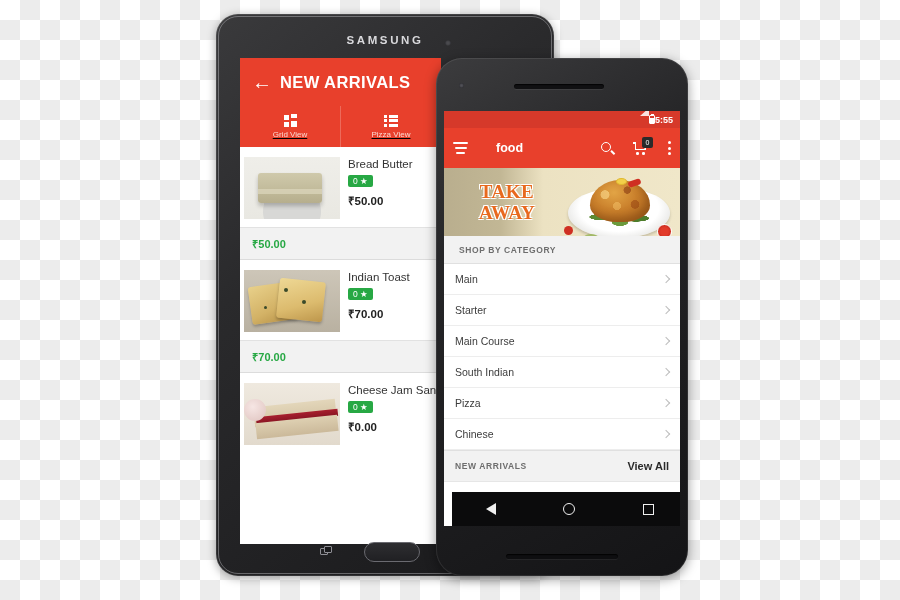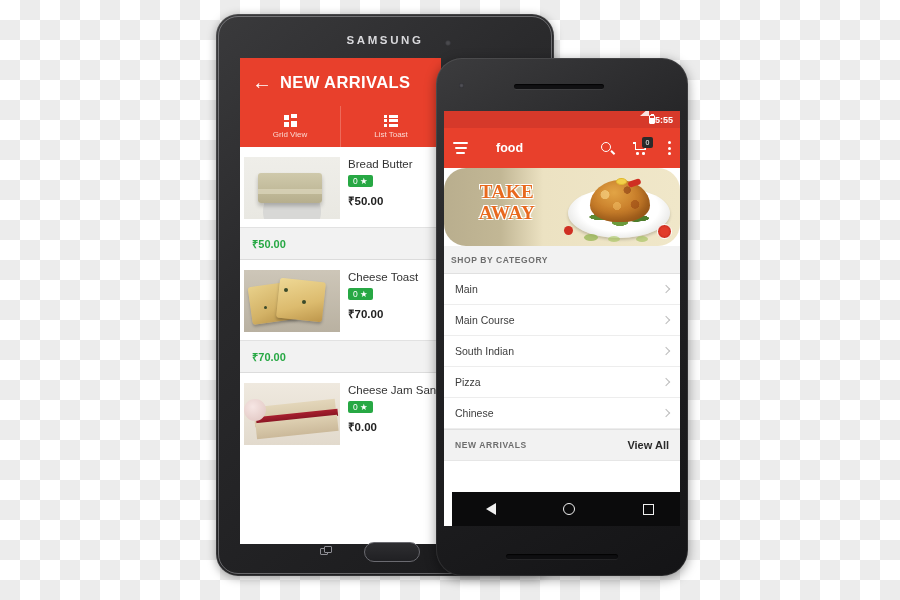--- a/index.html
+++ b/index.html
@@ -67,21 +67,21 @@
   
   .t-appbar { background:#e8402c; height:48px; position:relative; }
   .t-appbar .back {
     position:absolute; left:12px; top:50%; transform:translateY(-50%);
     width:18px; height:18px; color:#fff; font-size:20px; line-height:18px;
   }
   .t-title {
     position:absolute; left:40px; top:50%; transform:translateY(-50%);
     color:#fff; font-size:16.5px; font-weight:bold; letter-spacing:0.4px;
   }
-  .t-tabs { display:flex; background:#e8402c; height:41px; }
+  .t-tabs { display:flex; background:#e8402c; height:41px;text-decoration:underline; }
   .t-tab {
     flex:1; display:flex; flex-direction:column; align-items:center;
     justify-content:center; gap:3px; color:#fbd7d1; font-size:8px;
   }
   .t-tab + .t-tab { border-left:1px solid rgba(255,255,255,0.22); }
   .grid-ico { width:13px; height:13px; position:relative; }
   .grid-ico b {
     position:absolute; background:#fff; display:block;
   }
   .grid-ico b:nth-child(1){ left:0; top:1px; width:5px; height:5px; }
@@ -183,23 +183,22 @@
   .cart-ico .w1{left:3px} .cart-ico .w2{left:9px}
   .cart-badge {
     position:absolute; right:-4px; top:-4px; min-width:11px; height:11px;
     background:#2a2a2a; color:#fff; font-size:7px; line-height:11px;
     text-align:center; border-radius:2px; padding:0 1px;
   }
   .dots { width:3px; height:14px; }
   .dots b { display:block; width:3px;height:3px;background:#fff;border-radius:50%;margin-bottom:2.5px;}
 
   .p-banner {
-    height:78px; position:relative; overflow:hidden;
+    height:68px; position:relative; overflow:hidden;
     background: linear-gradient(90deg,#b9ae8e 0%,#c2b795 24%,#ece2c2 42%,#f0e7c9 100%);
-    border-radius: 22px;
   }
   .banner-text {
     position:absolute; left:8px; top:13px; width:110px; text-align:center;
     color:#e8691e; font-family:"Liberation Serif", serif; font-weight:bold;
     font-size:19px; line-height:21px; letter-spacing:0.5px;
     text-shadow: 1px 1px 0 #fff, -1px -1px 0 #fff, 1px -1px 0 #fff, -1px 1px 0 #fff;
   }
   .banner-dish { position:absolute; right:6px; top:4px; width:110px; height:70px; }
   .plate {
     position:absolute; left:4px; top:16px; width:102px; height:50px;
@@ -234,21 +233,21 @@
     border-radius:50%; background:#f3d04a; border:1px solid #e0b92f;}
   .deco { position:absolute; border-radius:50%; }
   .deco.d1 { left:0; top:54px; width:9px;height:9px;background:#cf2f22; }
   .deco.d2 { right:2px; top:52px; width:15px;height:15px;
     background: radial-gradient(circle,#e23b2a 40%,#b82317 100%); border:1px solid #fff;}
   .deco.d3 { left:20px; top:62px; width:14px;height:7px;background:#8fb24a;opacity:.7;}
   .deco.d4 { left:44px; top:64px; width:12px;height:6px;background:#a3c45c;opacity:.6;}
   .deco.d5 { right:26px; top:64px; width:12px;height:6px;background:#9dbe55;opacity:.6;}
 
   .p-section {
-    background:#f2f2f2; padding:9px 7px 8px;
+    background:#f2f2f2; padding:9px 15px 8px;
     font-size:8.5px; font-weight:bold; color:#6e6e6e; letter-spacing:0.6px;
     border-bottom:1px solid #e0e0e0;
   }
   .cat-row {
     height:31px; display:flex; align-items:center; padding:0 11px;
     border-bottom:1px solid #ededed; background:#fff;
   }
   .cat-name { font-size:10.5px; color:#3c3c3c; flex:1; }
   .chev {
     width:6px; height:6px; border-right:1.4px solid #bdbdbd;
@@ -301,21 +300,21 @@
         </div>
         <div class="t-tab">
           <div class="list-ico">
             <b class="r1"></b>
               <i class="r1"></i>
             <b class="r2"></b>
               <i class="r2"></i>
             <b class="r3"></b>
               <i class="r3"></i>
           </div>
-          <span>List Toast</span>
+          <span>Pizza View</span>
         </div>
       </div>
 
       <div class="t-list">
 
         <div class="t-row">
           <div class="t-thumb" style="background:
                  radial-gradient(ellipse at 50% 88%, #d8d8d6 0 42%, transparent 43%),
                  linear-gradient(180deg,#efeee9 0%,#e9e8e2 100%);">
             <div style="position:relative;width:96px;height:62px;">
@@ -343,21 +342,21 @@
               <div style="position:absolute;left:34px;top:10px;width:46px;height:40px;
                           background:linear-gradient(160deg,#eed895 0%,#dcbb6e 60%,#bd964b 100%);
                           transform:rotate(6deg);border-radius:3px;
                           box-shadow:0 2px 3px rgba(0,0,0,.25);"></div>
               <div style="position:absolute;left:40px;top:18px;width:4px;height:4px;background:#3a4a2a;border-radius:50%;"></div>
               <div style="position:absolute;left:58px;top:30px;width:4px;height:4px;background:#3a4a2a;border-radius:50%;"></div>
               <div style="position:absolute;left:20px;top:36px;width:3px;height:3px;background:#3a4a2a;border-radius:50%;"></div>
             </div>
           </div>
           <div class="t-info">
-            <div class="t-name">Cheese Toast</div>
+            <div class="t-name">Indian Toast</div>
             <div class="t-rate">0 ★</div>
             <div class="t-price">₹70.00</div>
           </div>
         </div>
         <div class="t-strip">₹70.00</div>
 
         <div class="t-row">
           <div class="t-thumb" style="background:linear-gradient(180deg,#efe9df 0%,#e2dacd 100%);">
             <div style="position:relative;width:96px;height:62px;">
               <div style="position:absolute;left:10px;top:20px;width:82px;height:20px;
@@ -443,20 +442,24 @@
         </div>
       </div>
 
       <div class="p-section">SHOP BY CATEGORY</div>
 
       <div class="cat-row">
         <span class="cat-name">Main</span>
         <span class="chev"></span>
       </div>
       <div class="cat-row">
+        <span class="cat-name">Starter</span>
+        <span class="chev"></span>
+      </div>
+      <div class="cat-row">
         <span class="cat-name">Main Course</span>
         <span class="chev"></span>
       </div>
       <div class="cat-row">
         <span class="cat-name">South Indian</span>
         <span class="chev"></span>
       </div>
       <div class="cat-row">
         <span class="cat-name">Pizza</span>
         <span class="chev"></span>

